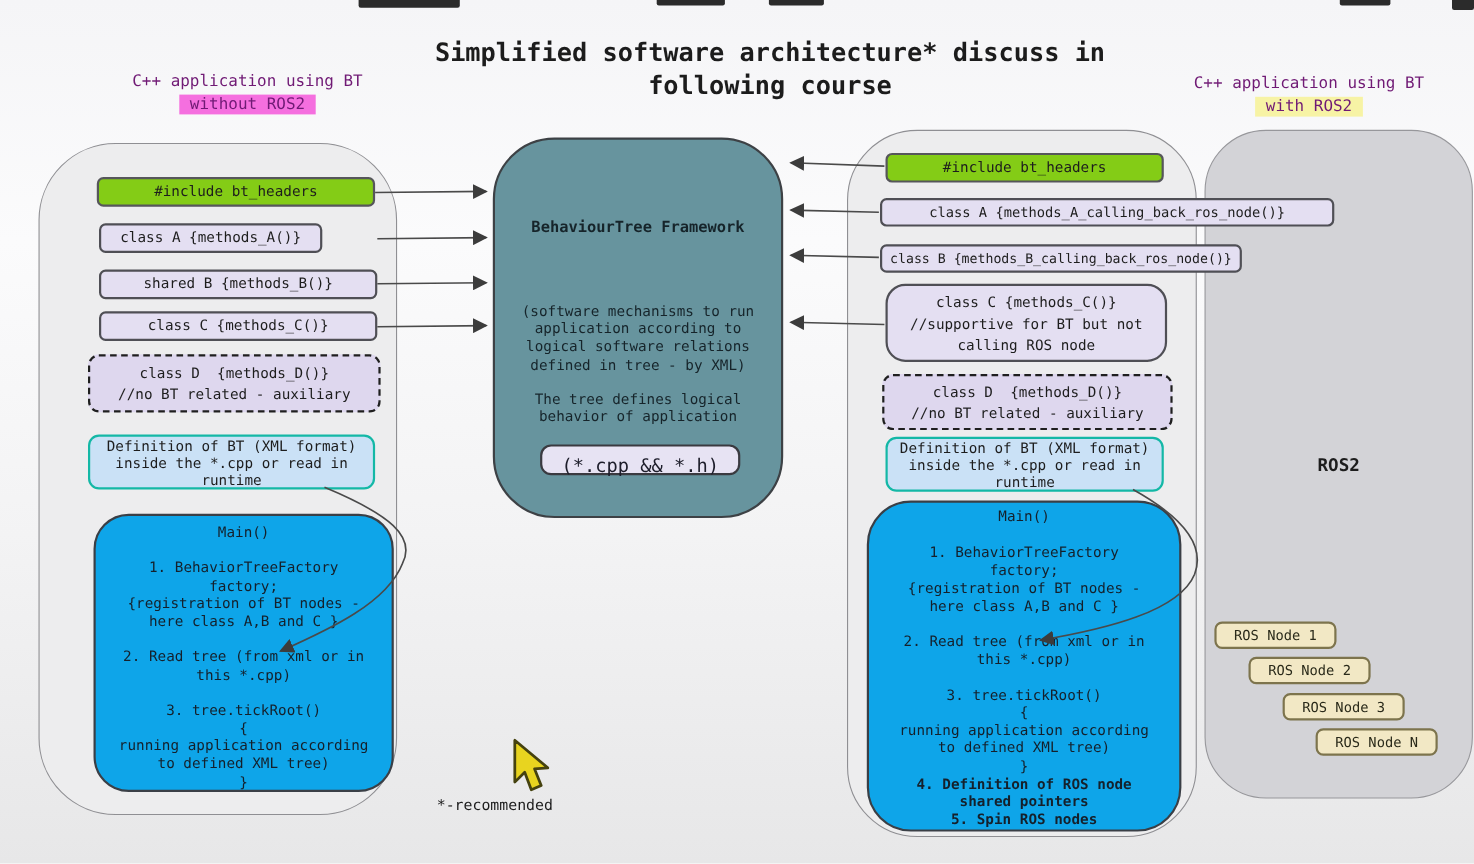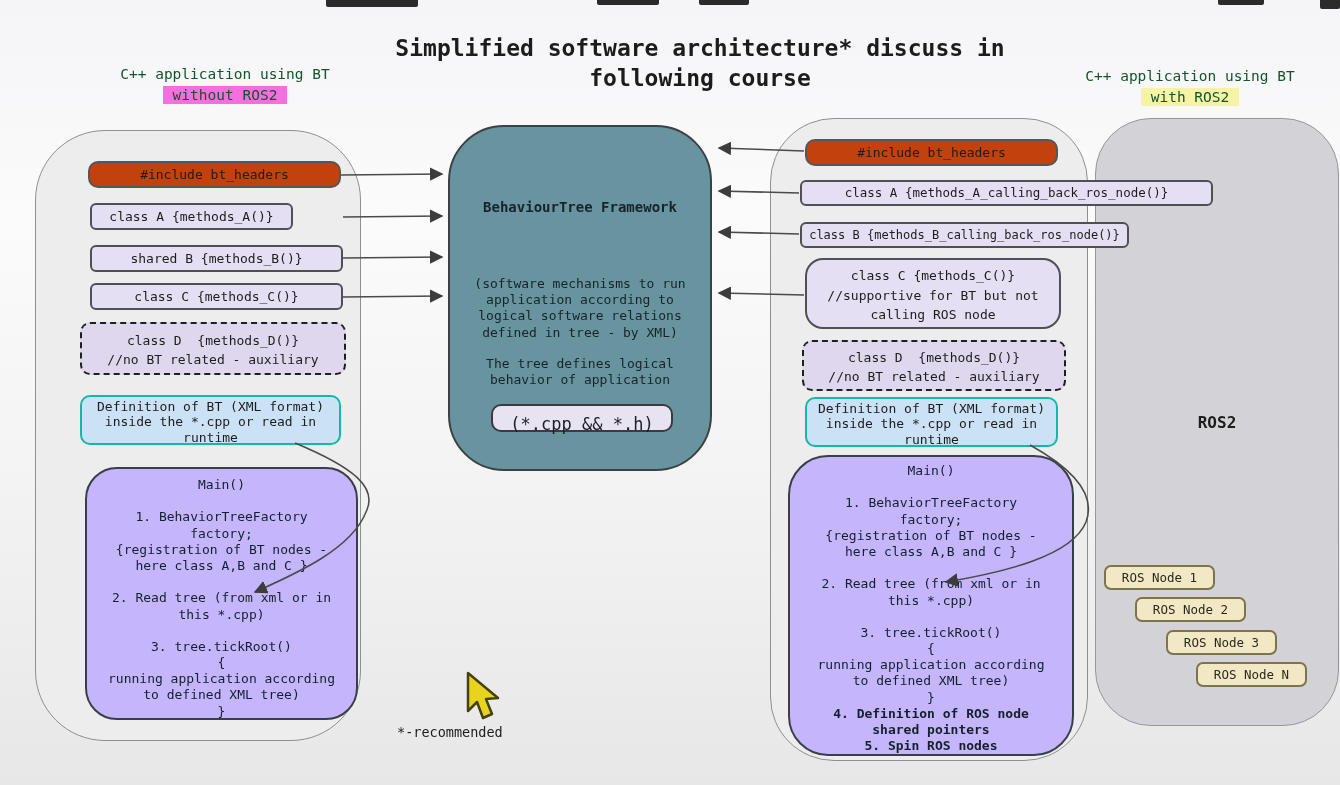--- a/index.html
+++ b/index.html
@@ -8,33 +8,33 @@
     font-family:"DejaVu Sans Mono", monospace;
     background:linear-gradient(180deg,#f5f5f7 0%,#fbfbfc 28%,#f3f3f4 62%,#e7e7e8 100%);
     position:relative; color:#222;
   }
   .abs { position:absolute; }
   .frag { position:absolute; top:0; background:#2b2b2b; border-radius:0 0 2px 2px; }
 
   .title { left:330px; top:33px; width:740px; text-align:center;
            font-size:23px; font-weight:600; line-height:30px; color:#1c1c1c; }
 
-  .col-header { text-align:center; font-size:14.5px; line-height:21px; color:#14532d; }
+  .col-header { text-align:center; font-size:14.5px; line-height:21px; color:#701a75; }
   .hl-pink  { background:#f56fdf; padding:1px 10px; }
   .hl-yellow{ background:#f7f3a5; padding:1px 10px; }
 
   .container { position:absolute; background:#ededee; border:1.5px solid #8f8f93; }
   .ros2-container { position:absolute; background:#d3d3d7; border:1.5px solid #97979b; }
 
   .node { position:absolute; text-align:center; font-size:13px; color:#1d1d1d;
           border:2px solid #4f4f55; background:#e4dff2; border-radius:6px; }
-  .gray-box   { background:#c2410c; border-color:#56565a;border-radius:10px; }
+  .gray-box   { background:#84cc16; border-color:#56565a; }
   .dashed-box { background:#ded7ee; border:2px dashed #1f1f1f; border-radius:10px; }
   .blue-box   { background:#cae1f6; border:2px solid #14b8a6; border-radius:10px; }
-  .main-box   { background:#c4b5fd; border:2px solid #3a3f46; text-align:center;
+  .main-box   { background:#0ea5e9; border:2px solid #3a3f46; text-align:center;
                 font-size:13px; color:#15202b; padding-top:8px; }
   .mline { height:16.2px; line-height:16.2px; white-space:pre; }
   .bold { font-weight:bold; }
 
   .framework { position:absolute; left:448px; top:125px; width:264px; height:346px;
                background:#67949e; border:2px solid #3d4145; border-radius:56px;
                color:#16242a; text-align:center; }
   .fw-title { position:absolute; top:72px; width:100%; font-weight:bold; font-size:14px; }
   .fw-desc  { position:absolute; width:100%; font-size:13px; line-height:17px;margin-top:11px; }
   .fw-files { position:absolute; left:41px; top:277px; width:182px; height:28px;

